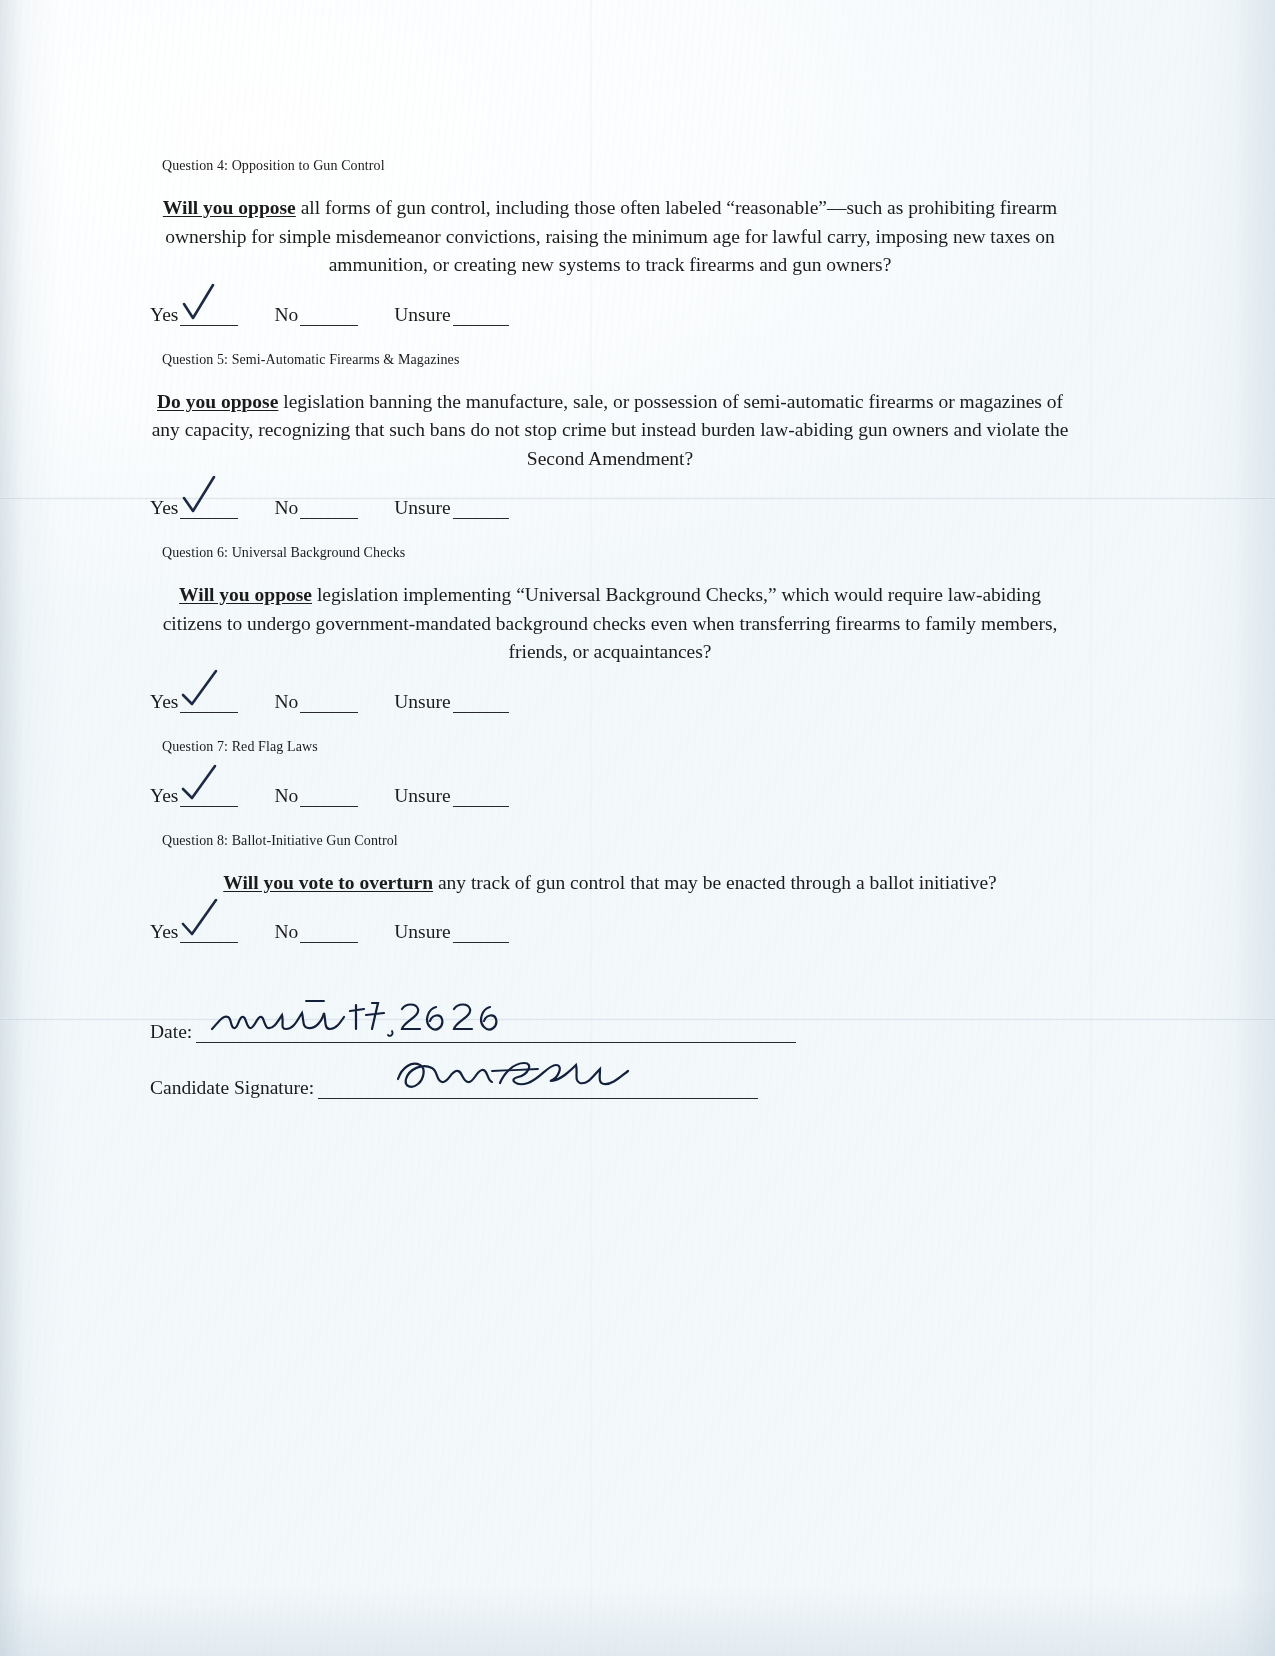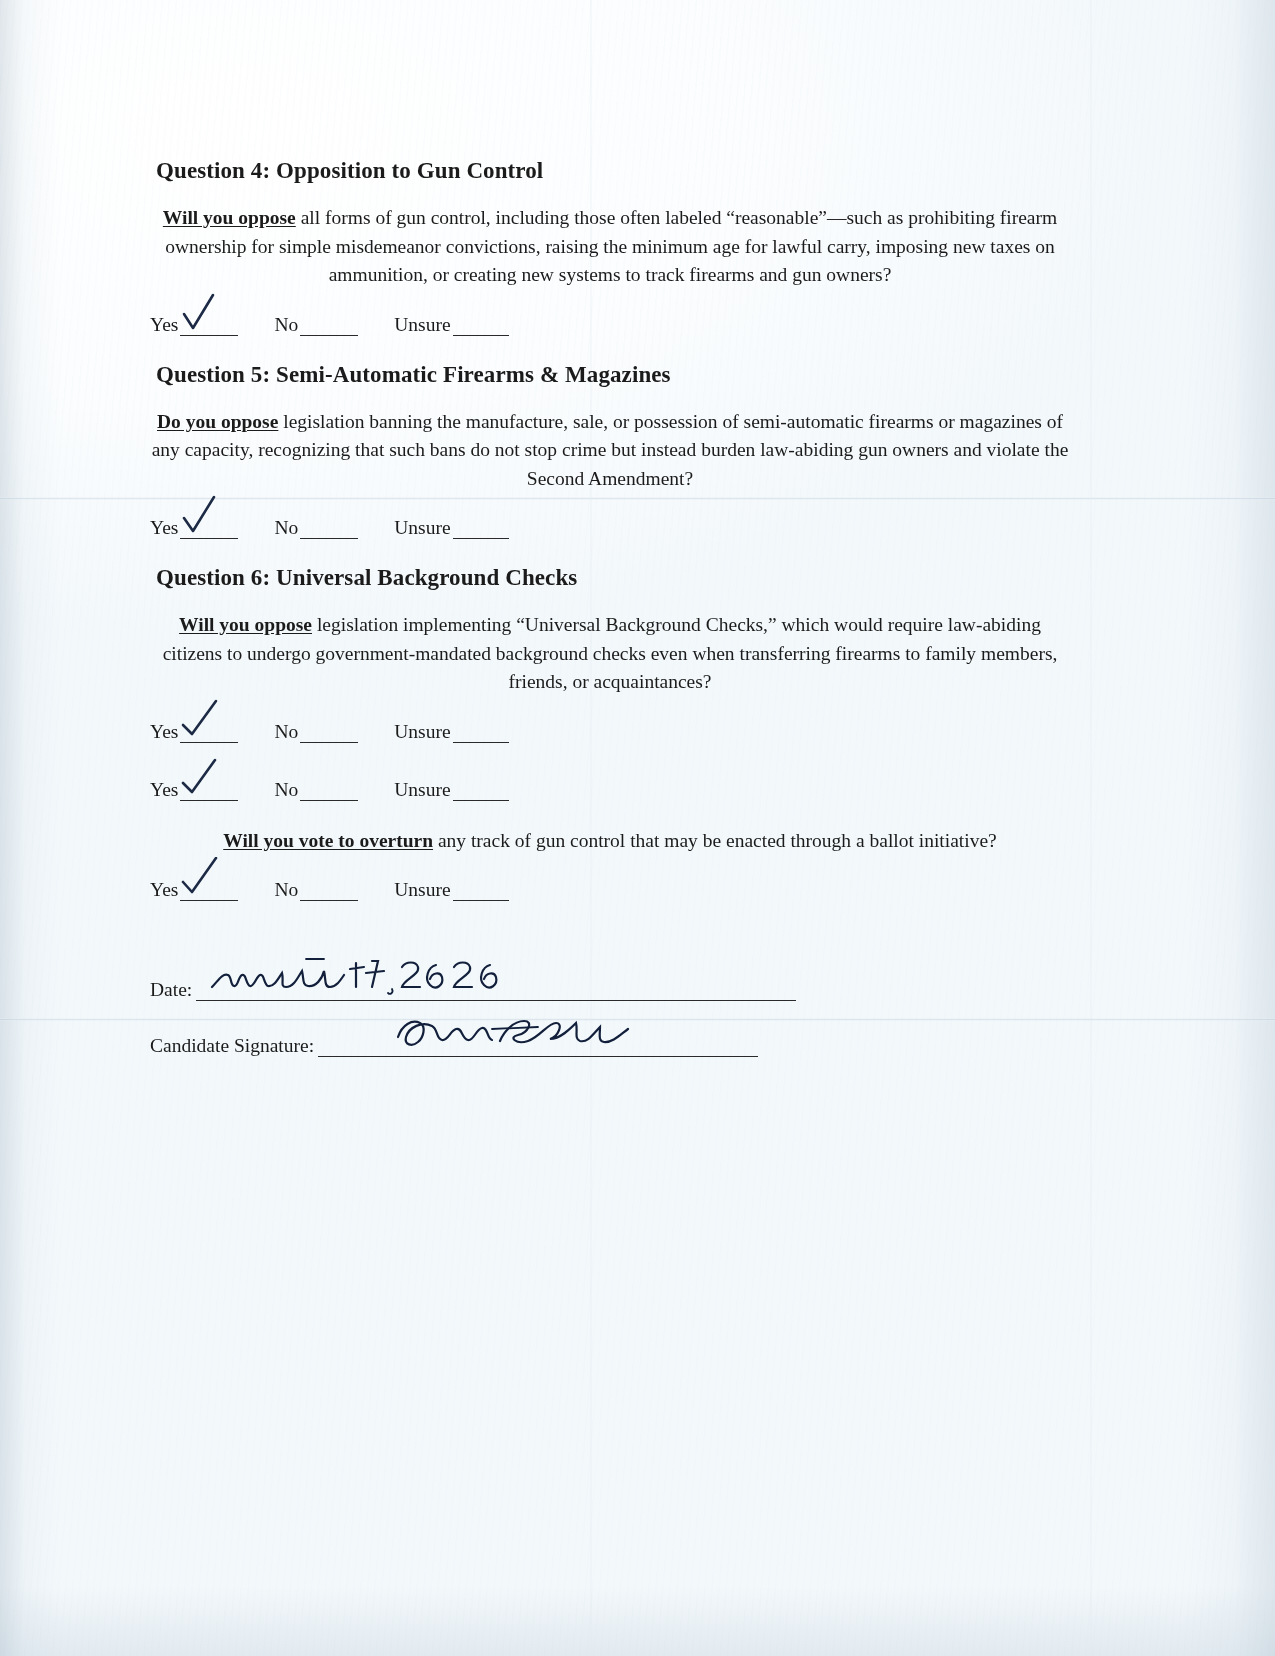--- a/index.html
+++ b/index.html
@@ -68,23 +68,23 @@
   }
 
   .content {
     position: absolute;
     left: 150px;
     top: 158px;
     width: 920px;
   }
 
   h2.q-title {
-    font-size: 23px;
-    font-weight: bold;
-    margin: 0 0 20px 6px;
+    font-size: 14px;
+    font-weight: normal;
+    margin: 0 0 20px 12px;
     letter-spacing: 0.1px;
   }
   .q-block { margin-bottom: 26px; }
   .q-body {
     font-size: 19.5px;
     line-height: 28.5px;
     margin: 0 0 14px 0;
     text-align: center;
   }
   .q-lead {
@@ -234,20 +234,21 @@
             <span class="blank"></span>
         </span>
         <span class="opt">
           <span class="opt-label">Unsure</span>
             <span class="blank short"></span>
         </span>
       </div>
     </div>
 
     <div class="q-block">
+      <h2 class="q-title">Question 7: Red Flag Laws</h2>
       <div class="answer-row">
         <span class="opt">
           <span class="opt-label">Yes</span>
             <span class="blank"></span>
           <span class="checkmark">
             <svg width="46" height="42" viewBox="0 0 46 42">
                 <path d="M3 26 L12 35 L35 3" fill="none" stroke="#1c2a45" stroke-width="2.6" stroke-linecap="round" stroke-linejoin="round"></path>
               </svg>
           </span>
         </span>
@@ -256,20 +257,21 @@
             <span class="blank"></span>
         </span>
         <span class="opt">
           <span class="opt-label">Unsure</span>
             <span class="blank short"></span>
         </span>
       </div>
     </div>
 
     <div class="q-block">
+      <h2 class="q-title">Question 8: Ballot-Initiative Gun Control</h2>
       <p class="q-body"><span class="q-lead">Will you vote to overturn</span><span> any track of gun control that may be enacted through a ballot initiative?</span></p>
       <div class="answer-row">
         <span class="opt">
           <span class="opt-label">Yes</span>
             <span class="blank"></span>
           <span class="checkmark">
             <svg width="46" height="42" viewBox="0 0 46 42">
                 <path d="M3 25 L12 35 L36 1" fill="none" stroke="#1c2a45" stroke-width="2.6" stroke-linecap="round" stroke-linejoin="round"></path>
               </svg>
           </span>

